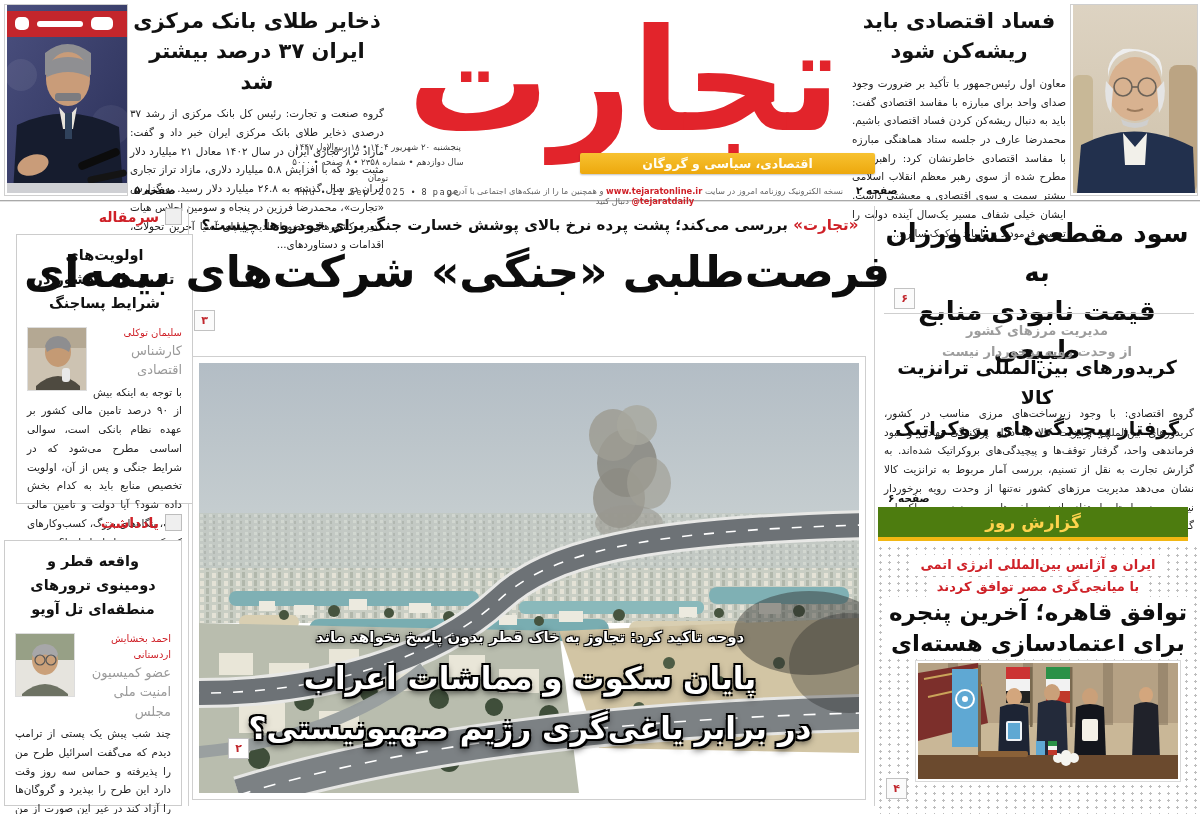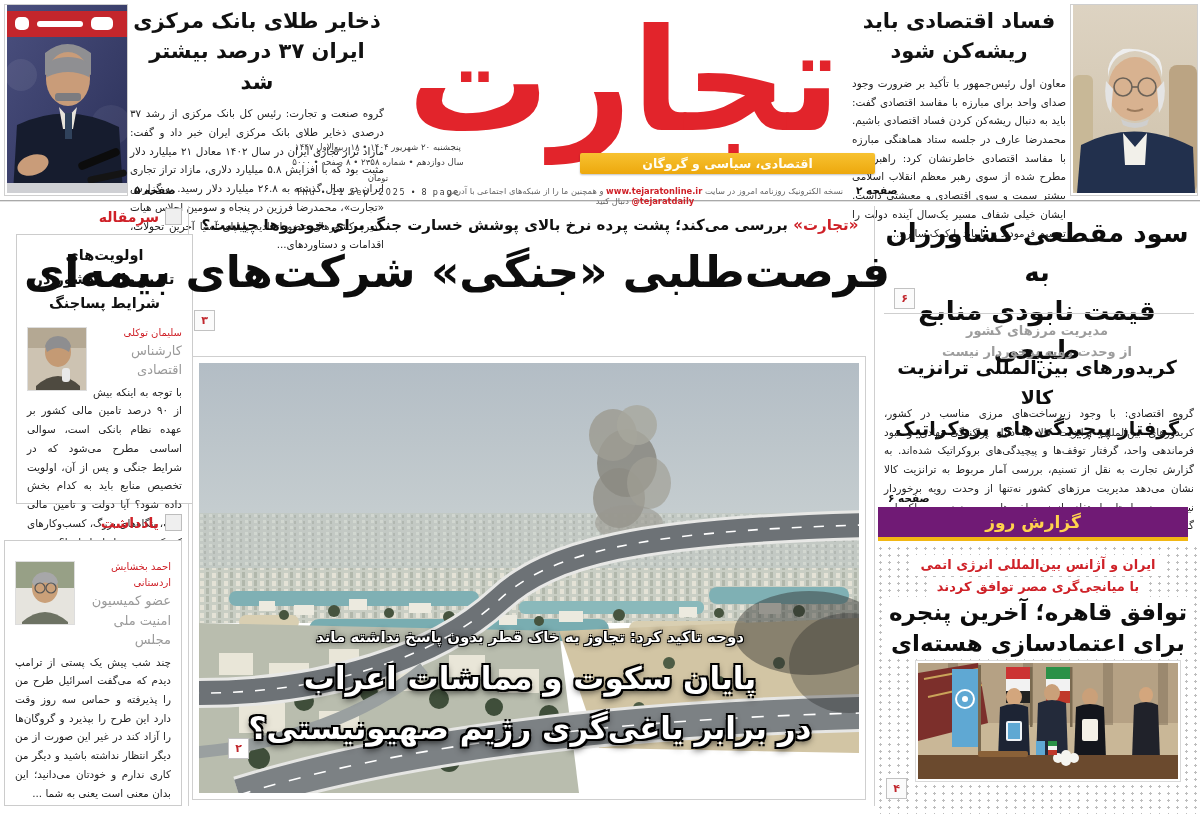--- a/index.html
+++ b/index.html
@@ -50,21 +50,21 @@
   
   .ph-kicker{font-size:15px;font-weight:bold;color:#fff;text-align:center;
     text-shadow:-1px -1px 0 #000,1px -1px 0 #000,-1px 1px 0 #000,1px 1px 0 #000,0 0 6px rgba(0,0,0,.8);}
   .ph-line{font-size:31px;font-weight:bold;color:#fff;text-align:center;letter-spacing:-.5px;
     text-shadow:-2px -2px 0 #000,2px -2px 0 #000,-2px 2px 0 #000,2px 2px 0 #000,0 3px 7px rgba(0,0,0,.85);}
 
   
   .farmers-hl{font-size:26px;font-weight:bold;color:#0d0d0d;text-align:center;line-height:1.5;letter-spacing:-.5px;}
   .cor-kicker{font-size:13px;font-weight:bold;color:#9d9d9d;text-align:center;line-height:1.65;}
   .cor-hl{font-size:19px;font-weight:bold;color:#0d0d0d;text-align:center;line-height:1.6;letter-spacing:-.3px;}
-  .report-banner{background:#701a75;border-bottom:4px solid #f2b713;color:#ffd34d;font-weight:bold;font-size:17px;text-align:center;line-height:30px;}
+  .report-banner{background:#4d7c0f;border-bottom:4px solid #f2b713;color:#ffd34d;font-weight:bold;font-size:17px;text-align:center;line-height:30px;}
   .dotted{background-image:radial-gradient(circle,#bdbdbd 1.1px,transparent 1.35px);background-size:9px 7px;}
   .cairo-kicker span{display:inline-block;background:#fff;padding:0 6px;color:#cf2128;font-weight:bold;font-size:13px;line-height:1.6;}
   .cairo-hl span{display:inline-block;background:#fff;padding:0 6px;color:#0d0d0d;font-weight:bold;font-size:23px;line-height:1.35;letter-spacing:-.5px;}
   .txt-center{text-align:center;}
 </style>
 </head>
 <body>
 
 <div class="page">
 
@@ -180,20 +180,21 @@
       <p class="body-text">با توجه به اینکه بیش از ۹۰ درصد تامین مالی کشور بر عهده نظام بانکی است، سوالی اساسی مطرح می‌شود که در شرایط جنگی و پس از آن، اولویت تخصیص منابع باید به کدام بخش داده شود؟ آیا دولت و تامین مالی جنگ، بنگاه‌های بزرگ، کسب‌وکارهای کوچک و متوسط یا خانوارها؟ ...</p>
       <div class="continue">ادامه در صفحه ۳</div>
     </div>
   </div>
 
   <div class="abs sec-label" style="left:8px;top:514px;width:174px;">
     <span class="sq"></span>
     <span class="lab">یادداشت</span>
   </div>
   <div class="abs side-box" style="left:4px;top:540px;width:178px;height:266px;">
+    <div class="hl">واقعه قطر و دومینوی ترورهای منطقه‌ای تل آویو</div>
     <div class="authorblock">
       <span class="author-photo">
         <svg width="58" height="62" viewBox="0 0 58 62">
           <rect width="58" height="62" fill="#e6e4de"></rect>
           <rect x="0" y="0" width="58" height="26" fill="#97a086"></rect>
           <ellipse cx="29" cy="26" rx="13" ry="15" fill="#caa079"></ellipse>
           <path d="M16 20 Q19 10 29 10 Q39 10 42 20 L40 24 Q29 17 18 24 Z" fill="#a7a7a9"></path>
           <circle cx="24" cy="26" r="5" fill="none" stroke="#555" stroke-width="1.2"></circle>
           <circle cx="35" cy="26" r="5" fill="none" stroke="#555" stroke-width="1.2"></circle>
           <path d="M6 60 Q29 40 52 60 L52 62 L6 62 Z" fill="#6d7263"></path>
@@ -312,21 +313,21 @@
       <path d="M40 432 C 200 382, 420 356, 662 350" fill="none" stroke="#7c8184" stroke-width="32"></path>
       <path d="M40 432 C 200 382, 420 356, 662 350" fill="none" stroke="#ffffff" stroke-width="1.6" stroke-dasharray="12 14"></path>
 
       <path d="M-10 390 C 90 382, 170 350, 225 305" fill="none" stroke="#9aa0a0" stroke-width="12"></path>
 
       <ellipse cx="610" cy="270" rx="75" ry="42" fill="#2e2e2c" opacity=".45"></ellipse>
       <ellipse cx="650" cy="300" rx="60" ry="50" fill="#262624" opacity=".35"></ellipse>
     </svg>
   </div>
 
-  <div class="abs ph-kicker" style="left:250px;top:628px;width:560px;">دوحه تاکید کرد: تجاوز به خاک قطر بدون پاسخ نداشته ماند</div>
+  <div class="abs ph-kicker" style="left:250px;top:628px;width:560px;">دوحه تاکید کرد: تجاوز به خاک قطر بدون پاسخ نخواهد ماند</div>
   <div class="abs ph-line" style="left:230px;top:660px;width:600px;">پایان سکوت و مماشات اعراب</div>
   <div class="abs ph-line" style="left:230px;top:710px;width:600px;">در برابر یاغی‌گری رژیم صهیونیستی؟</div>
   <div class="abs marker-box" style="left:228px;top:738px;background:#ffffff;">۲</div>
 
   <div class="abs farmers-hl" style="left:884px;top:214px;width:306px;">
     <div>سود مقطعی کشاورزان به</div>
     <div>قیمت نابودی منابع طبیعی</div>
   </div>
   <div class="abs marker-box" style="left:894px;top:288px;">۶</div>
   <div class="hrule" style="left:884px;top:313px;width:310px;"></div>

